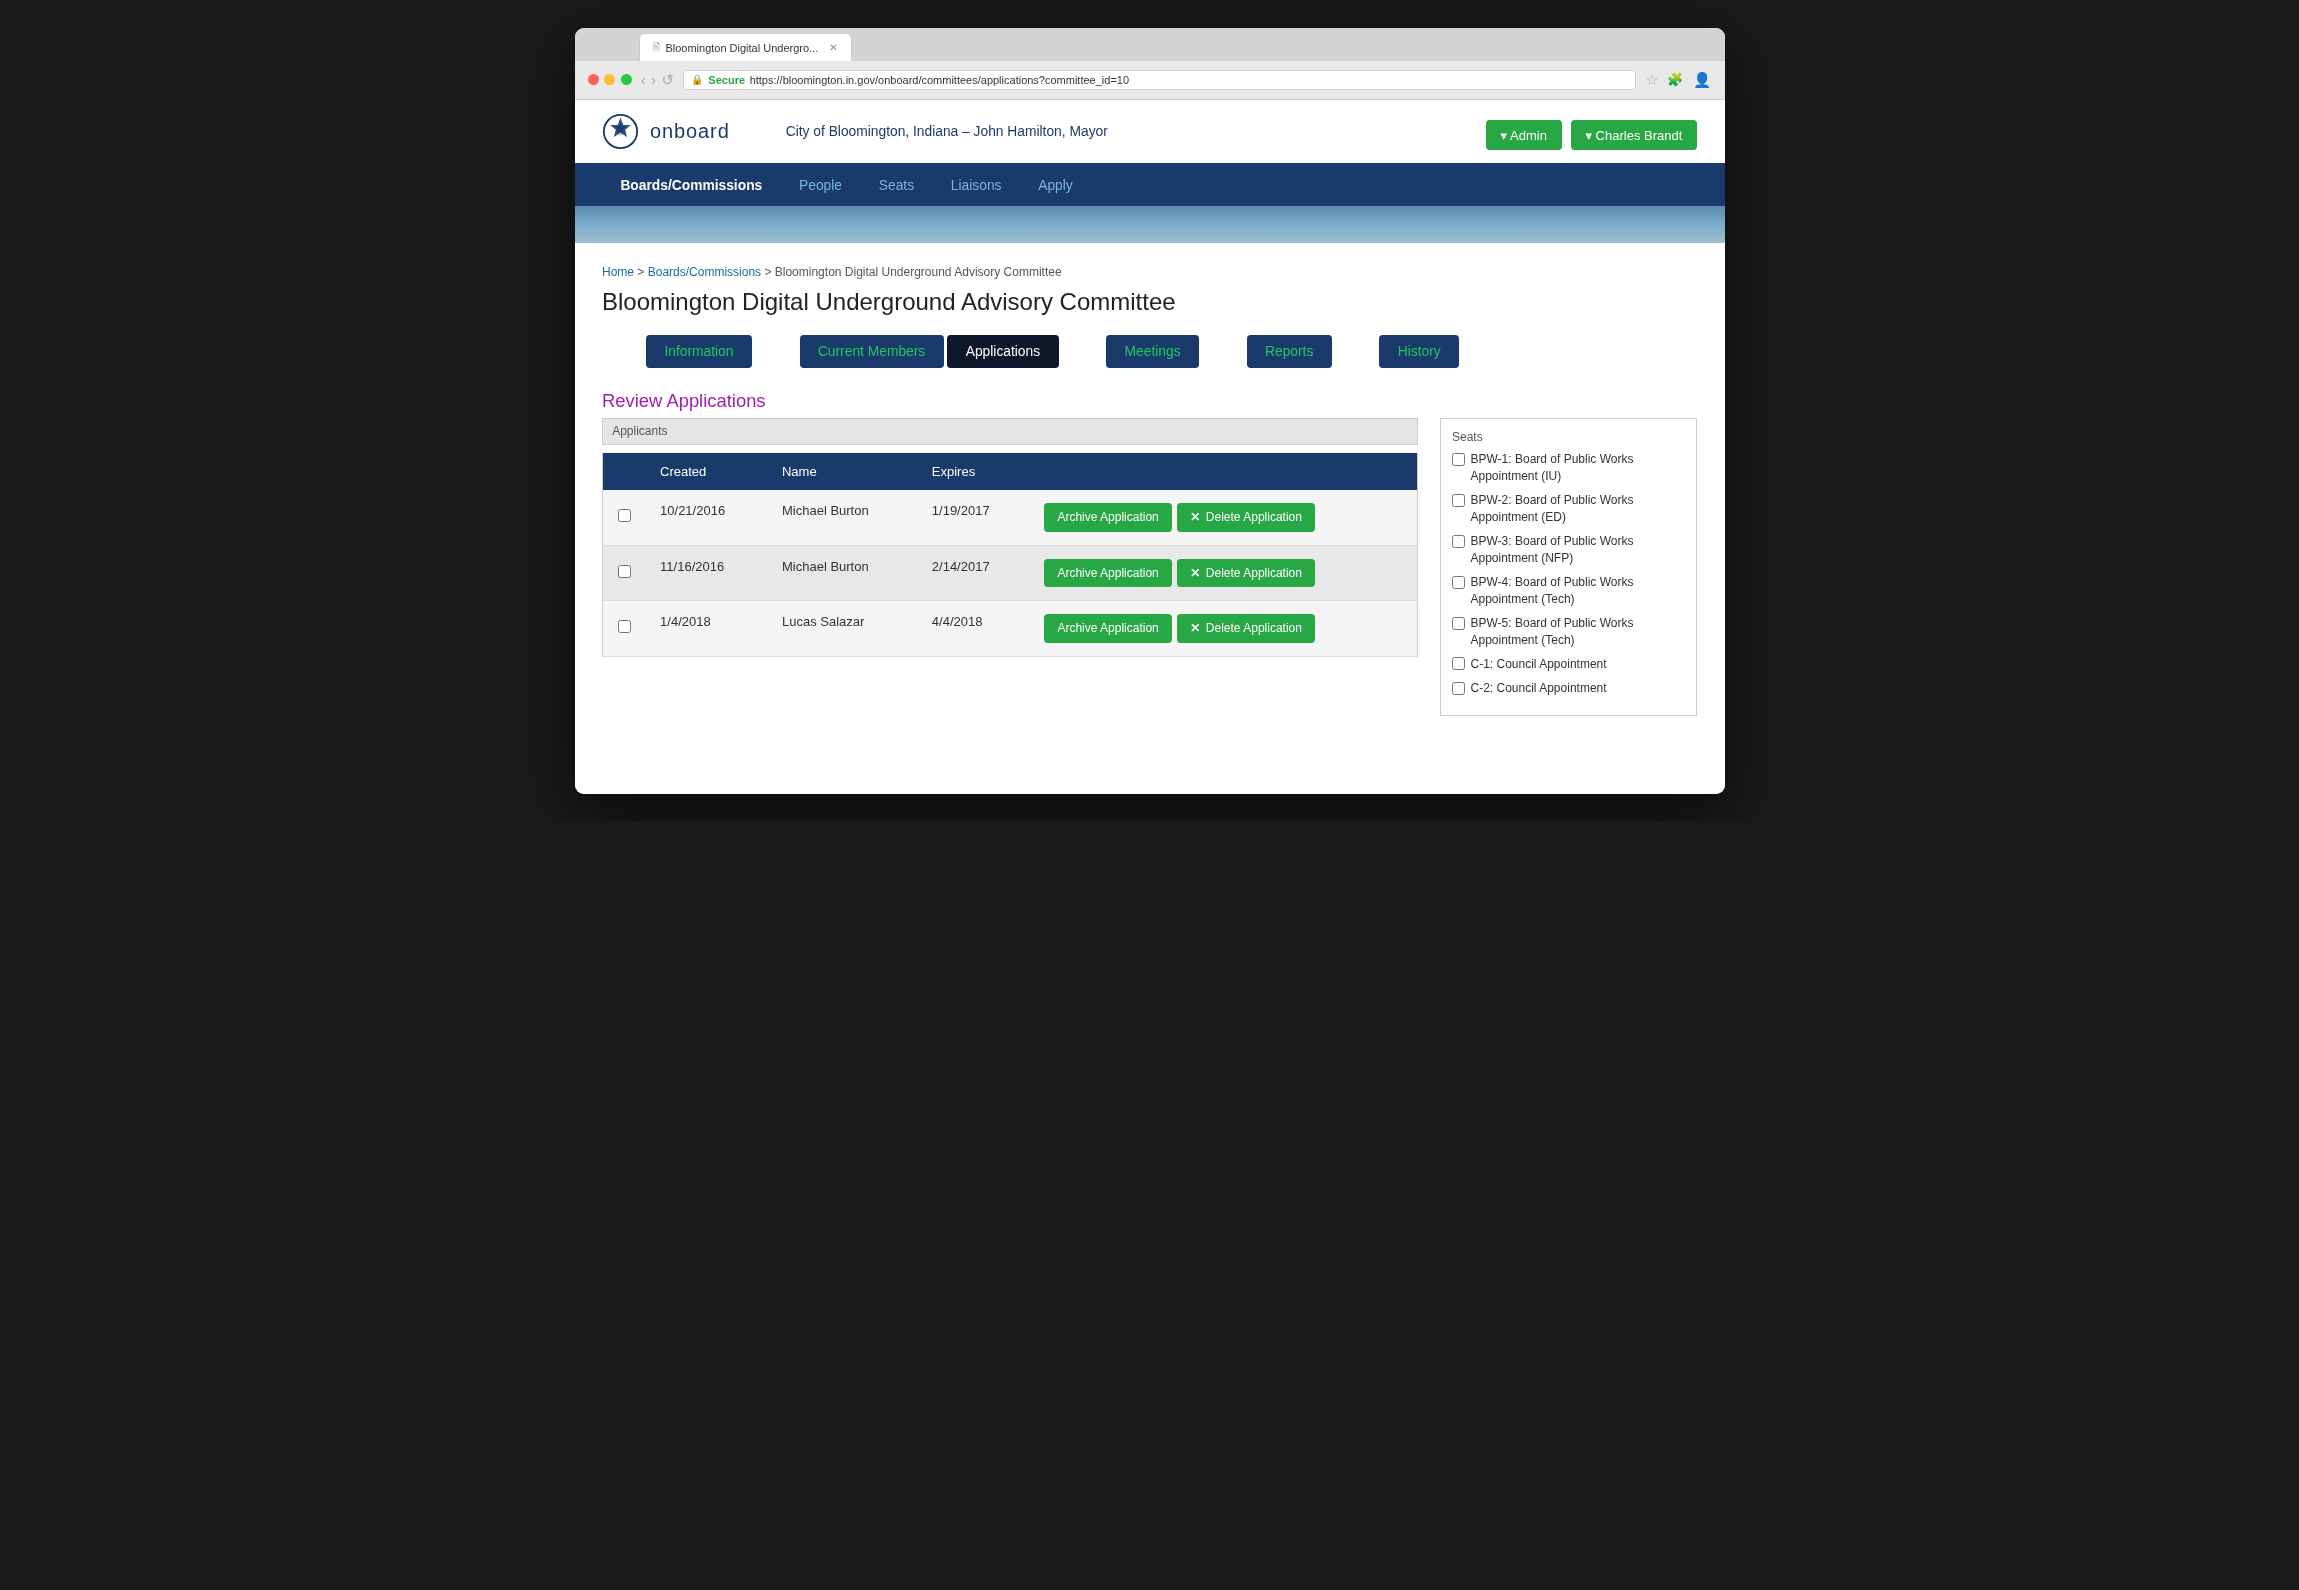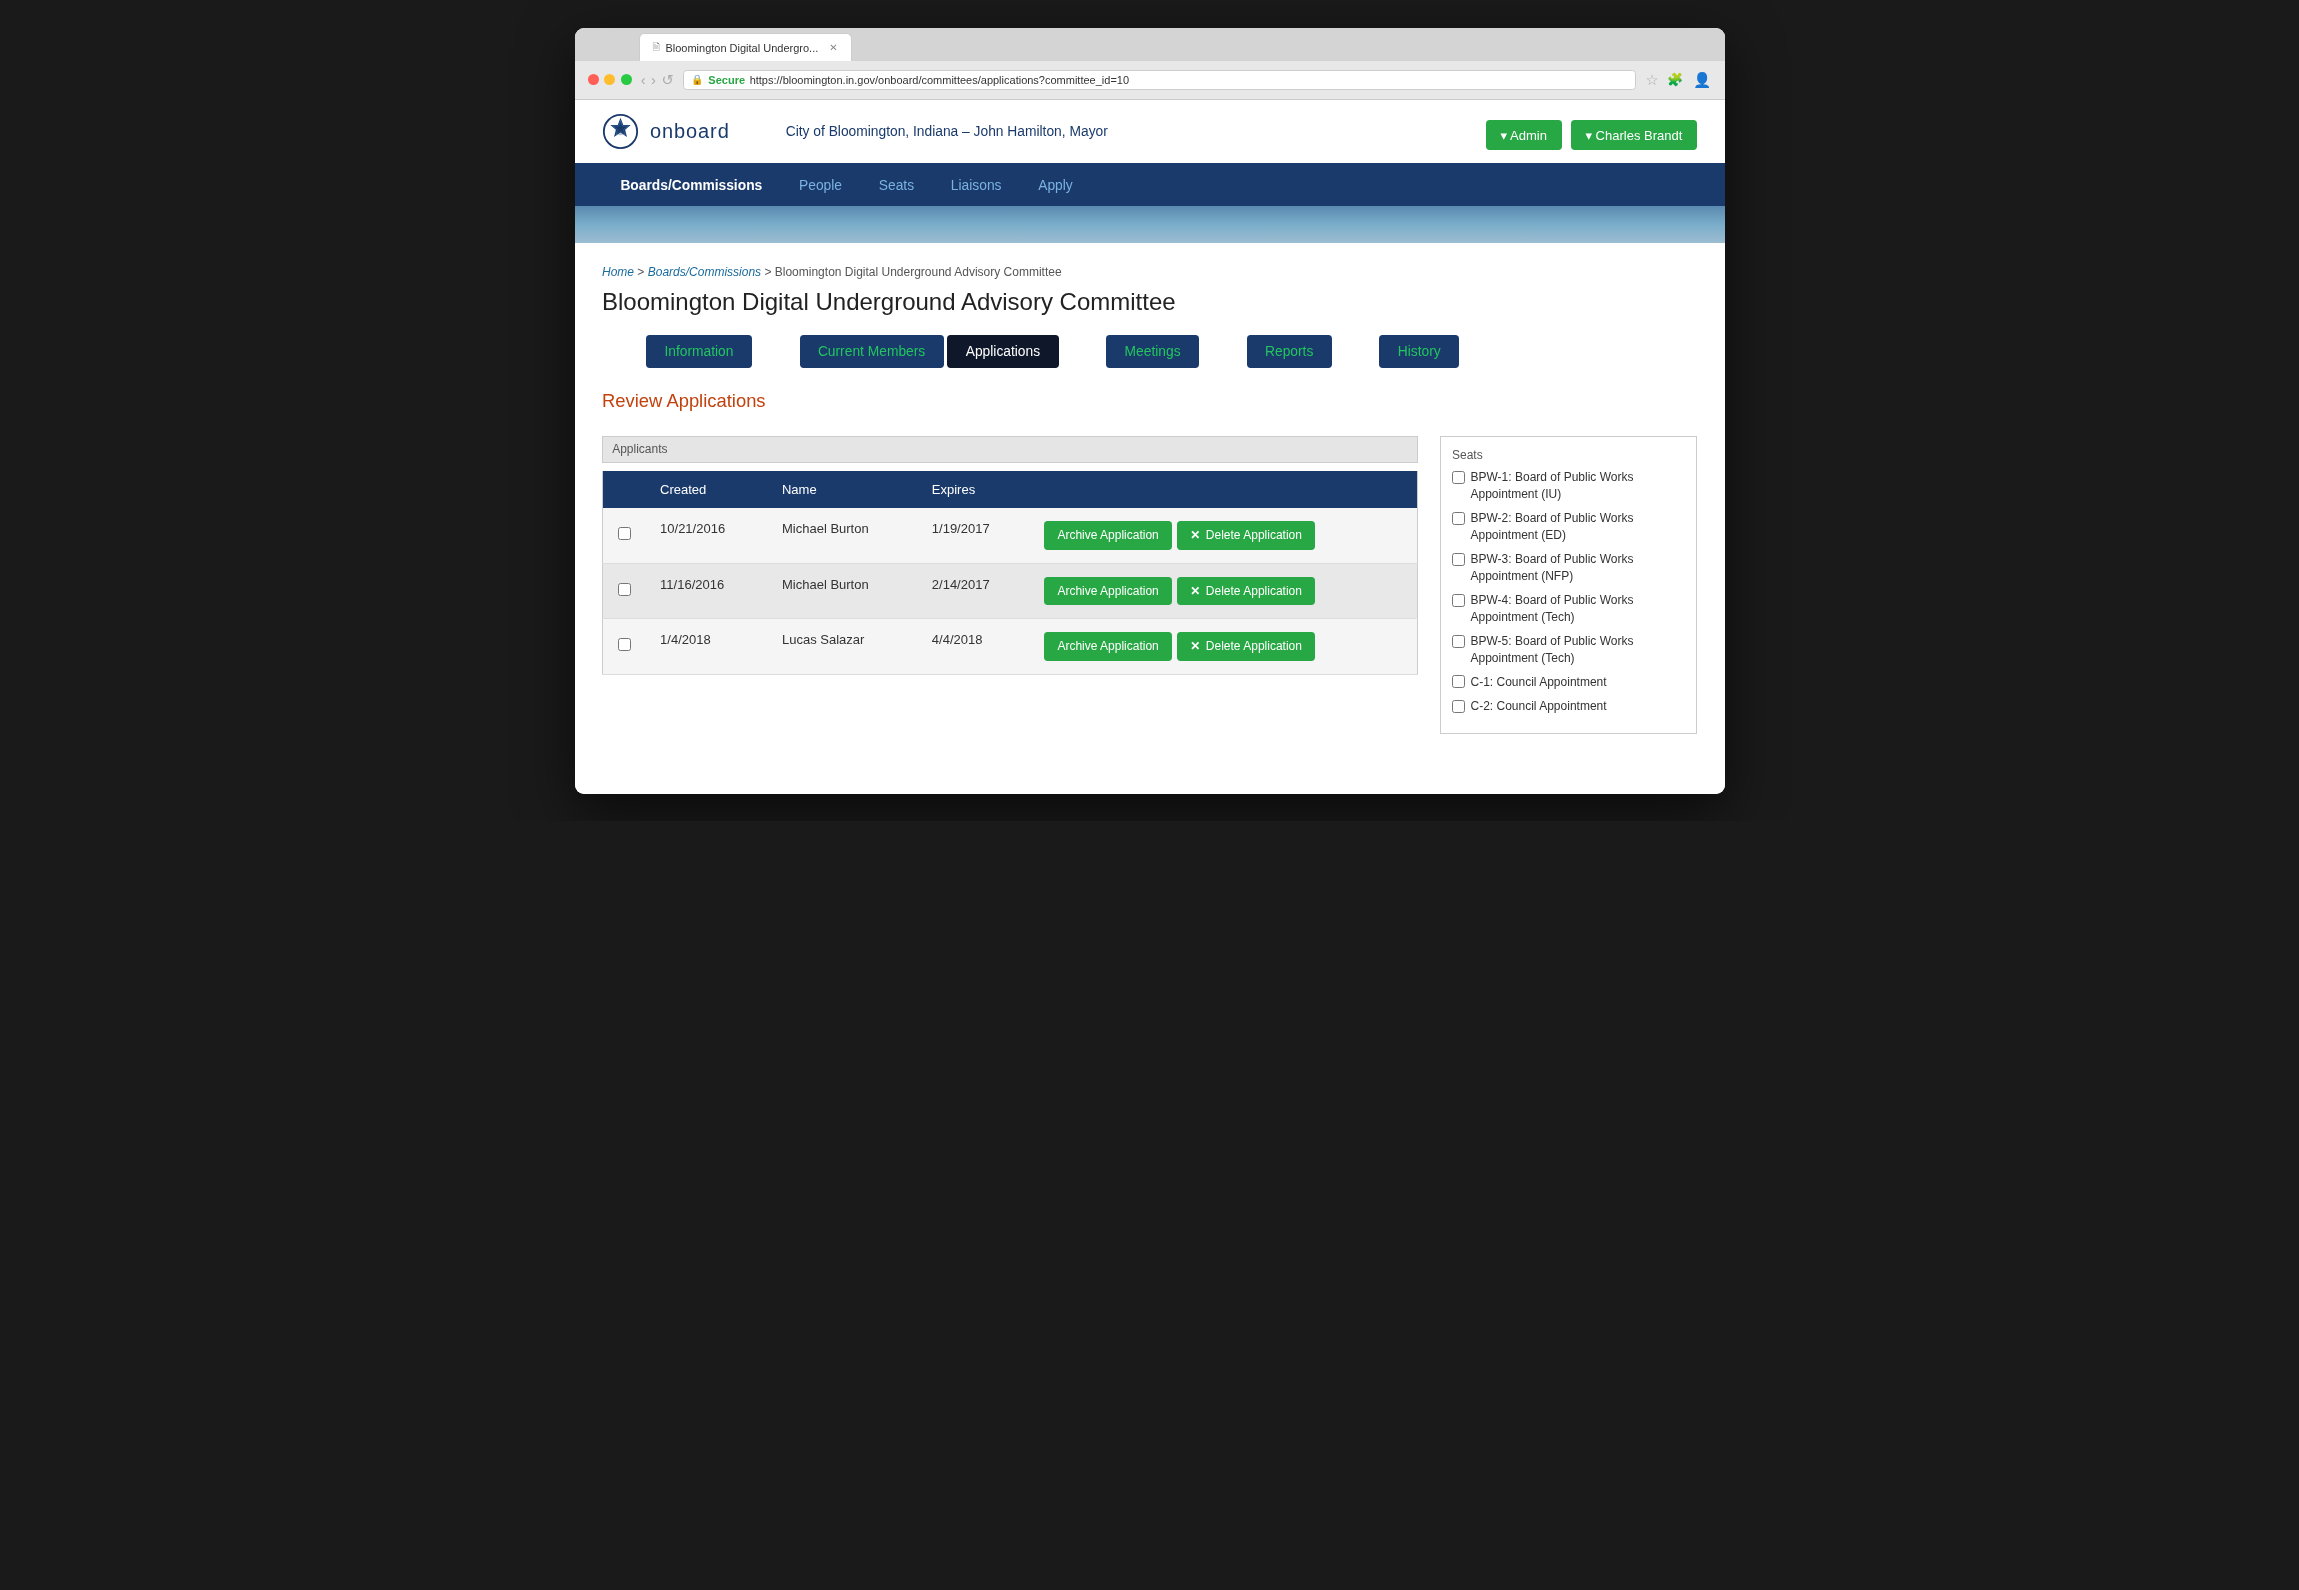--- a/index.html
+++ b/index.html
@@ -182,21 +182,21 @@
       padding: 22px 27.5px;
       min-height: 551px;
     }
 
     .breadcrumb {
       font-size: 12px;
       color: #555;
       margin-bottom: 9.2px;
     }
 
-    .breadcrumb a { color: #1a6b9e; text-decoration: none; font-style: italic; }
+    .breadcrumb a { color: #1a6b9e; text-decoration: none; }
     .breadcrumb span { color: #555; }
 
     .page-title {
       font-size: 24px;
       font-weight: 400;
       color: #222;
       margin-bottom: 18.4px;
     }
 
     .tab-buttons {
@@ -222,22 +222,22 @@
     }
 
     .tab-btn.active {
       background: #0f172a;
       color: #fff;
     }
 
     .section-title {
       font-size: 18.4px;
       font-weight: 400;
-      color: #c2410c;
-      margin-bottom: 24px;
+      color: #a21caf;
+      margin-bottom: 6px;
     }
 
     
     .review-layout {
       display: flex;
       gap: 22px;
       align-items: flex-start;
     }
 
     .applicants-section {

